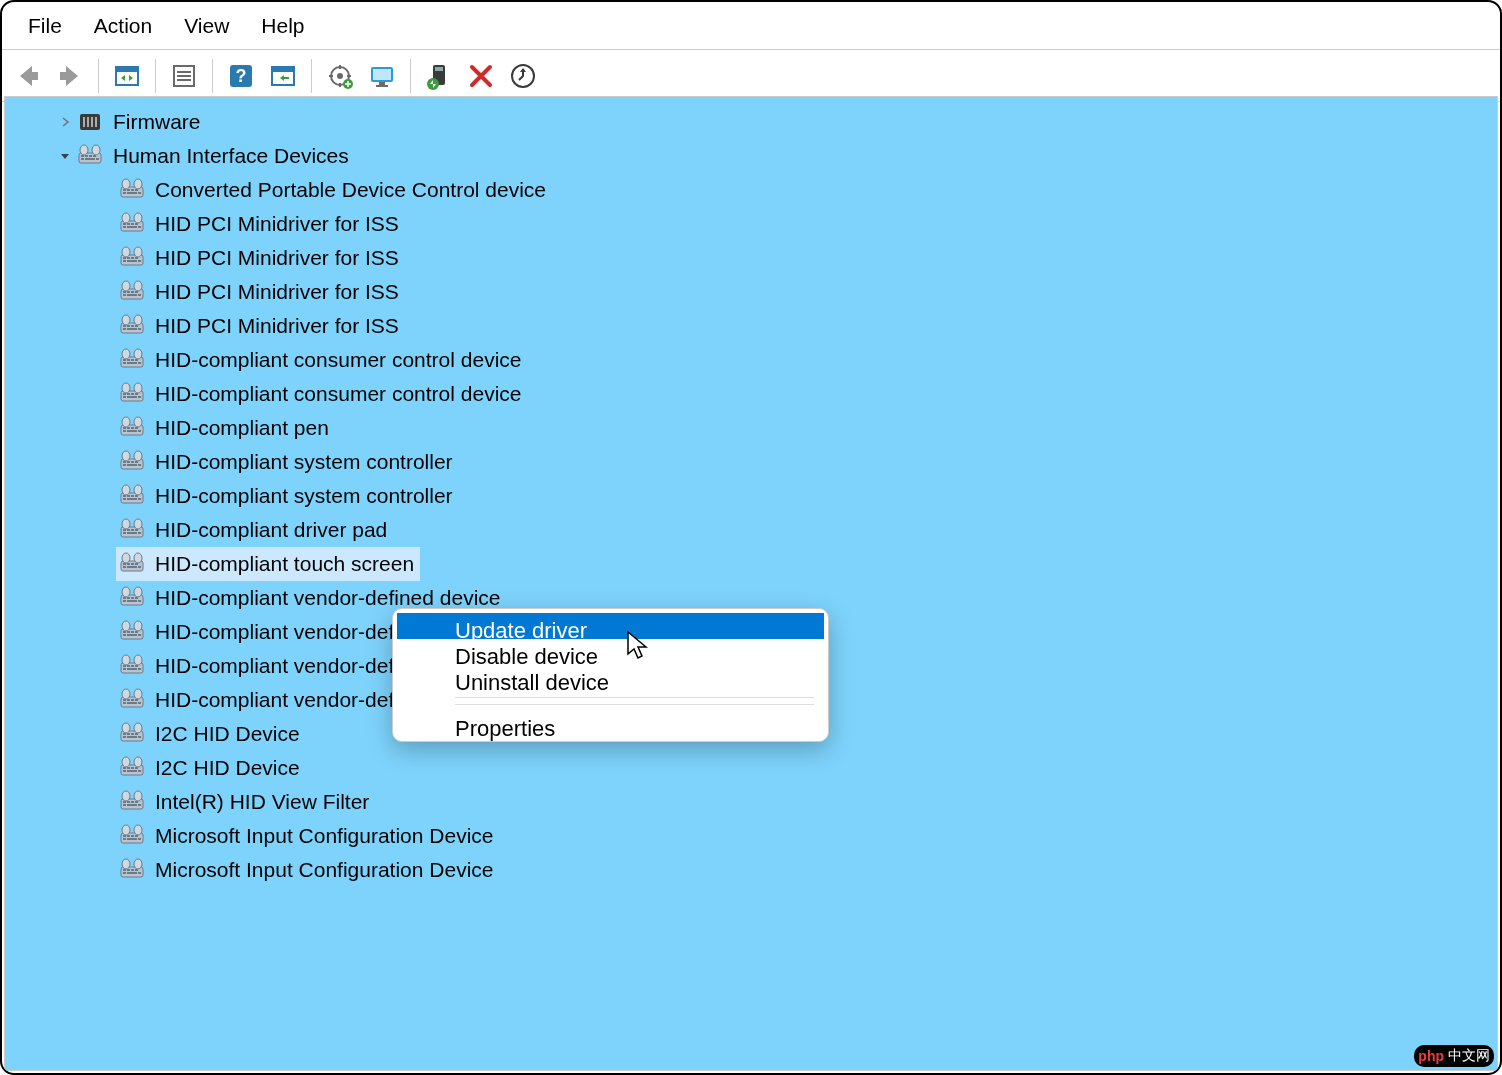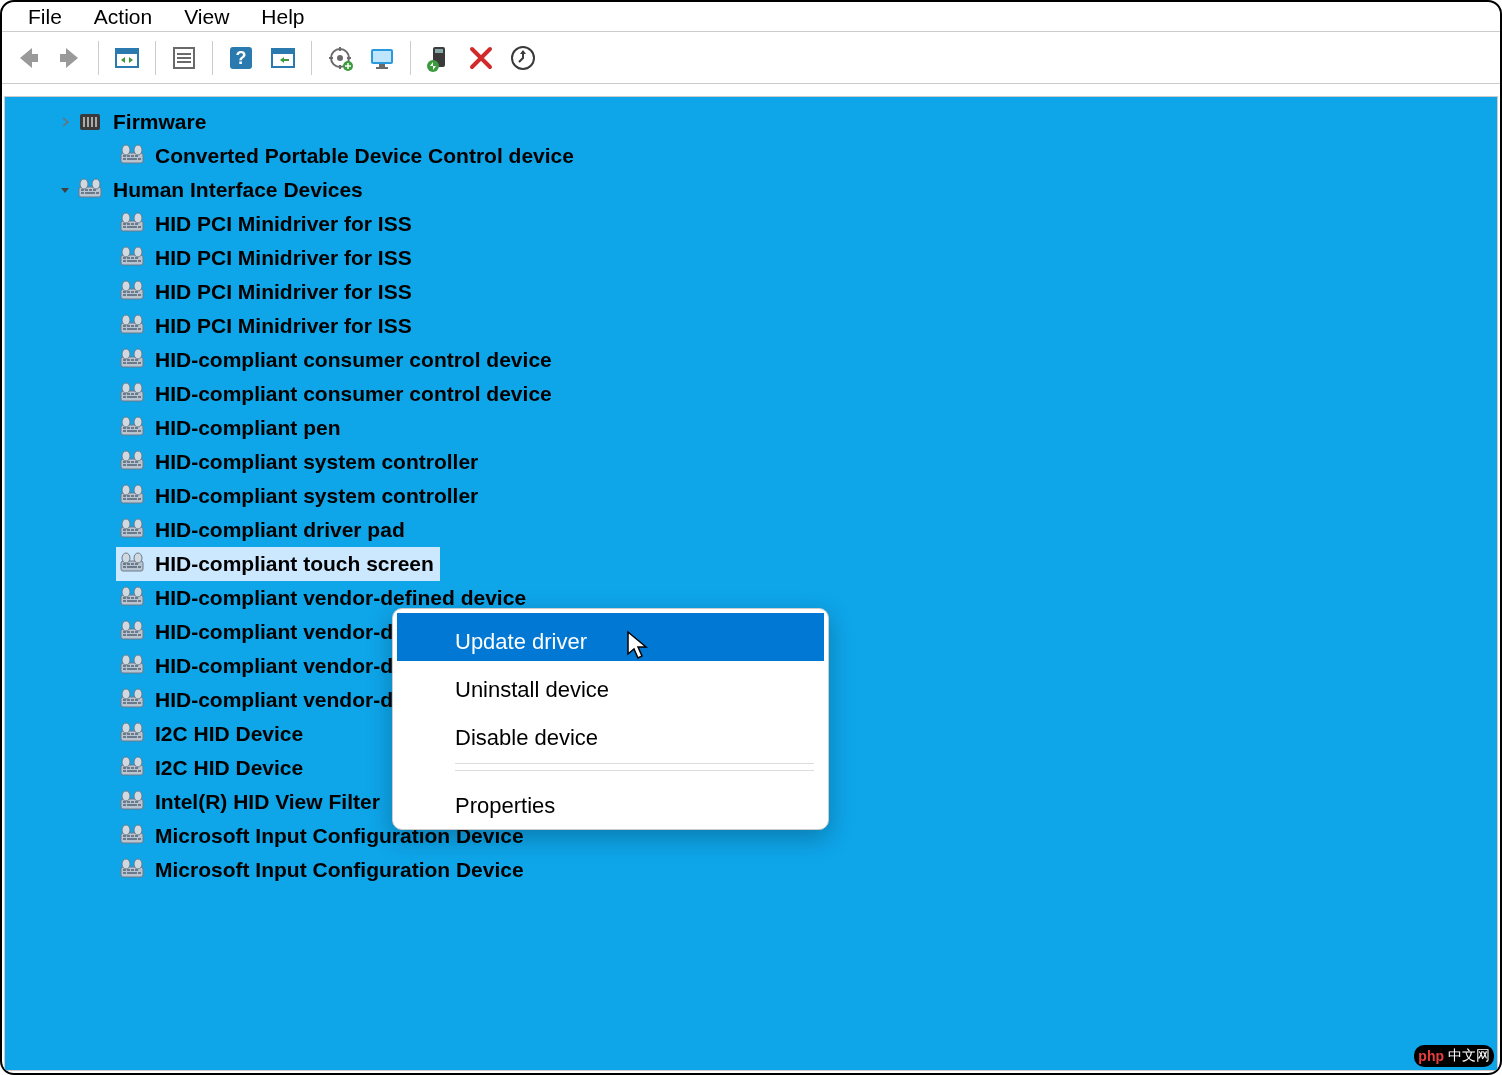--- a/index.html
+++ b/index.html
@@ -1,43 +1,43 @@
 <!DOCTYPE html>
 <html><head>
 <meta charset="utf-8">
 <style>
   * { box-sizing: border-box; }
   html, body { margin: 0; padding: 0; font-family: "Segoe UI", Arial, sans-serif; font-size: 20px; background: #fff; color: #000; width: 1502px; height: 1075px; overflow: hidden; }
   .container { width: 1502px; height: 1075px; border: 2px solid #000; border-radius: 14px; overflow: hidden; position: relative; background: #fff; }
 
   
-  .menubar { display: flex; align-items: center; height: 30px; padding: 0 10px; border-bottom: 1px solid #ccc; }
+  .menubar { display: flex; align-items: center; height: 48px; padding: 0 10px; border-bottom: 1px solid #ccc; }
   .menubar .menu-item { padding: 4px 16px; font-size: 21px; cursor: default; }
 
   
   .toolbar { display: flex; align-items: center; height: 52px; padding: 0 10px; border-bottom: 1px solid #ccc; gap: 10px; }
   .toolbar .tb-btn { width: 32px; height: 32px; display: flex; align-items: center; justify-content: center; }
   .toolbar .sep { width: 1px; height: 34px; background: #ccc; margin: 0 2px; }
 
   
-  .tree-wrap { position: absolute; top: 94px; bottom: 2px; left: 2px; right: 2px; border: 1px solid #ccc; overflow: hidden; background: #0ea5e9; font-weight: bold; }
+  .tree-wrap { position: absolute; top: 94px; bottom: 2px; left: 2px; right: 2px; border: 1px solid #ccc; overflow: hidden; background: #7dd3fc; }
   .tree { padding: 8px 0 0 0; }
   .node { display: flex; align-items: center; height: 34px; white-space: nowrap; }
   .expander { width: 20px; height: 20px; display: flex; align-items: center; justify-content: center; margin-right: 2px; color: #5a5a5a; }
   .cat-icon, .dev-icon { width: 26px; height: 26px; margin-right: 10px; display: flex; align-items: center; justify-content: center; flex-shrink: 0; }
   .node .label { font-size: 21px; }
   .node.selected { background: #cce8ff; justify-content: center; }
   .indent-0 { padding-left: 50px; }
   .indent-1 { padding-left: 50px; }
   .indent-2 { padding-left: 114px; }
   .node.selected.indent-2 { margin-left: 111px; padding-left: 3px; padding-right: 6px; width: -moz-fit-content; width: fit-content; }
 
   
   .context-menu { position: absolute; left: 390px; top: 606px; width: 437px; background: #fff; border: 1px solid #ccc; border-radius: 10px; box-shadow: 0 8px 24px rgba(0,0,0,0.25); padding: 4px 4px 4px 4px; z-index: 100; }
-  .context-menu .cm-item { height: 48px; display: flex; align-items: center; padding: 9px 0 0 58px; font-size: 22px; border-radius: 0; }
+  .context-menu .cm-item { height: 26px; display: flex; align-items: center; padding: 9px 0 0 58px; font-size: 22px; border-radius: 0; }
   .context-menu .cm-item.highlight { background: #0078d4; color: #fff; }
   .context-menu .cm-sep { height: 1px; background: #ddd; margin: 6px 10px 6px 58px; }
   .context-menu .cm-item.bold { font-weight: 400; }
 
   
   .cursor { position: absolute; left: 624px; top: 628px; z-index: 200; pointer-events: none; }
 
   
   .watermark { position: absolute; right: 6px; bottom: 6px; font-size: 14px; background: #000; color: #fff; padding: 2px 4px; display: flex; align-items: center; border-radius: 10px; }
   .watermark .p { color: #e83e3e; font-weight: bold; margin-right: 4px; }
@@ -154,37 +154,20 @@
             <svg width="26" height="26" viewBox="0 0 26 26">
               <rect x="3" y="5" width="20" height="16" rx="2" fill="#3a3a3a"></rect>
               <rect x="6" y="8" width="2" height="10" fill="#aaa"></rect>
               <rect x="10" y="8" width="2" height="10" fill="#aaa"></rect>
               <rect x="14" y="8" width="2" height="10" fill="#aaa"></rect>
               <rect x="18" y="8" width="2" height="10" fill="#aaa"></rect>
             </svg>
           </span>
           <span class="label">Firmware</span>
         </div>
-        <div class="node indent-2">
-          <span class="dev-icon">
-            <svg width="26" height="26" viewBox="0 0 26 26">
-              <rect x="2" y="10" width="22" height="10" rx="2" fill="#b8c4d0" stroke="#6a7a8a"></rect>
-              <rect x="4" y="12" width="3" height="2" fill="#6a7a8a"></rect>
-              <rect x="8" y="12" width="3" height="2" fill="#6a7a8a"></rect>
-              <rect x="12" y="12" width="3" height="2" fill="#6a7a8a"></rect>
-              <rect x="16" y="12" width="3" height="2" fill="#6a7a8a"></rect>
-              <rect x="4" y="15" width="3" height="2" fill="#6a7a8a"></rect>
-              <rect x="8" y="15" width="10" height="2" fill="#6a7a8a"></rect>
-              <rect x="19" y="15" width="3" height="2" fill="#6a7a8a"></rect>
-              <ellipse cx="7" cy="7" rx="4" ry="5" fill="#d0d8e0" stroke="#6a7a8a"></ellipse>
-              <ellipse cx="19" cy="7" rx="4" ry="5" fill="#d0d8e0" stroke="#6a7a8a"></ellipse>
-            </svg>
-          </span>
-          <span class="label">Converted Portable Device Control device</span>
-        </div>
         <div class="node indent-1">
           <span class="expander">
             <svg width="14" height="14" viewBox="0 0 14 14">
               <path d="M3 5 L11 5 L7 10 Z" fill="#404040"></path>
             </svg>
           </span>
           <span class="cat-icon">
             <svg width="26" height="26" viewBox="0 0 26 26">
               <rect x="2" y="10" width="22" height="10" rx="2" fill="#b8c4d0" stroke="#6a7a8a"></rect>
               <rect x="4" y="12" width="3" height="2" fill="#6a7a8a"></rect>
@@ -208,20 +191,37 @@
               <rect x="8" y="12" width="3" height="2" fill="#6a7a8a"></rect>
               <rect x="12" y="12" width="3" height="2" fill="#6a7a8a"></rect>
               <rect x="16" y="12" width="3" height="2" fill="#6a7a8a"></rect>
               <rect x="4" y="15" width="3" height="2" fill="#6a7a8a"></rect>
               <rect x="8" y="15" width="10" height="2" fill="#6a7a8a"></rect>
               <rect x="19" y="15" width="3" height="2" fill="#6a7a8a"></rect>
               <ellipse cx="7" cy="7" rx="4" ry="5" fill="#d0d8e0" stroke="#6a7a8a"></ellipse>
               <ellipse cx="19" cy="7" rx="4" ry="5" fill="#d0d8e0" stroke="#6a7a8a"></ellipse>
             </svg>
           </span>
+          <span class="label">Converted Portable Device Control device</span>
+        </div>
+        <div class="node indent-2">
+          <span class="dev-icon">
+            <svg width="26" height="26" viewBox="0 0 26 26">
+              <rect x="2" y="10" width="22" height="10" rx="2" fill="#b8c4d0" stroke="#6a7a8a"></rect>
+              <rect x="4" y="12" width="3" height="2" fill="#6a7a8a"></rect>
+              <rect x="8" y="12" width="3" height="2" fill="#6a7a8a"></rect>
+              <rect x="12" y="12" width="3" height="2" fill="#6a7a8a"></rect>
+              <rect x="16" y="12" width="3" height="2" fill="#6a7a8a"></rect>
+              <rect x="4" y="15" width="3" height="2" fill="#6a7a8a"></rect>
+              <rect x="8" y="15" width="10" height="2" fill="#6a7a8a"></rect>
+              <rect x="19" y="15" width="3" height="2" fill="#6a7a8a"></rect>
+              <ellipse cx="7" cy="7" rx="4" ry="5" fill="#d0d8e0" stroke="#6a7a8a"></ellipse>
+              <ellipse cx="19" cy="7" rx="4" ry="5" fill="#d0d8e0" stroke="#6a7a8a"></ellipse>
+            </svg>
+          </span>
           <span class="label">HID PCI Minidriver for ISS</span>
         </div>
         <div class="node indent-2">
           <span class="dev-icon">
             <svg width="26" height="26" viewBox="0 0 26 26">
               <rect x="2" y="10" width="22" height="10" rx="2" fill="#b8c4d0" stroke="#6a7a8a"></rect>
               <rect x="4" y="12" width="3" height="2" fill="#6a7a8a"></rect>
               <rect x="8" y="12" width="3" height="2" fill="#6a7a8a"></rect>
               <rect x="12" y="12" width="3" height="2" fill="#6a7a8a"></rect>
               <rect x="16" y="12" width="3" height="2" fill="#6a7a8a"></rect>
@@ -538,22 +538,22 @@
               <ellipse cx="19" cy="7" rx="4" ry="5" fill="#d0d8e0" stroke="#6a7a8a"></ellipse>
             </svg>
           </span>
           <span class="label">Microsoft Input Configuration Device</span>
         </div>
       </div>
   </div>
 
   <div class="context-menu" id="ctxmenu">
       <div class="cm-item highlight">Update driver</div>
+      <div class="cm-item">Disable device</div>
       <div class="cm-item">Uninstall device</div>
-      <div class="cm-item">Disable device</div>
       <div class="cm-sep"></div>
       <div class="cm-sep"></div>
       <div class="cm-item bold">Properties</div>
     </div>
 
   <div class="cursor">
     <svg width="22" height="30" viewBox="0 0 22 30">
         <path d="M2 2 L2 24 L8 19 L12 28 L16 26 L12 17 L20 17 Z" fill="#fff" stroke="#000" stroke-width="1.5"></path>
       </svg>
   </div>

